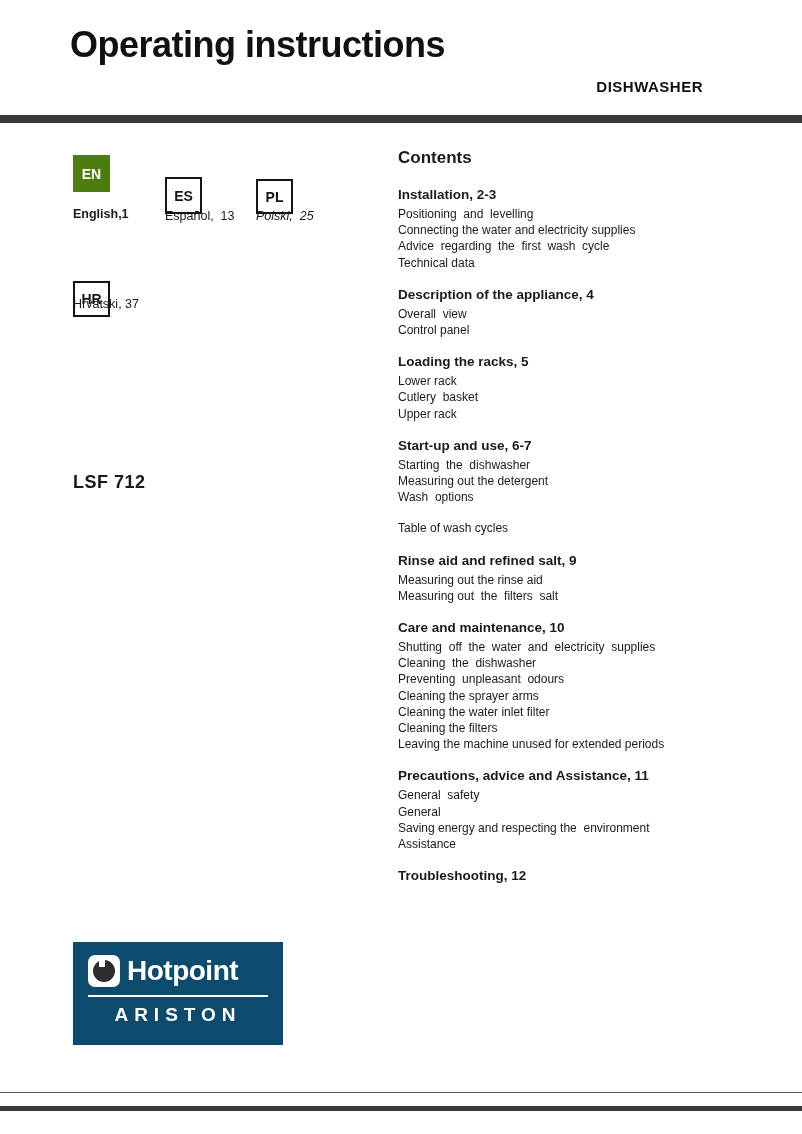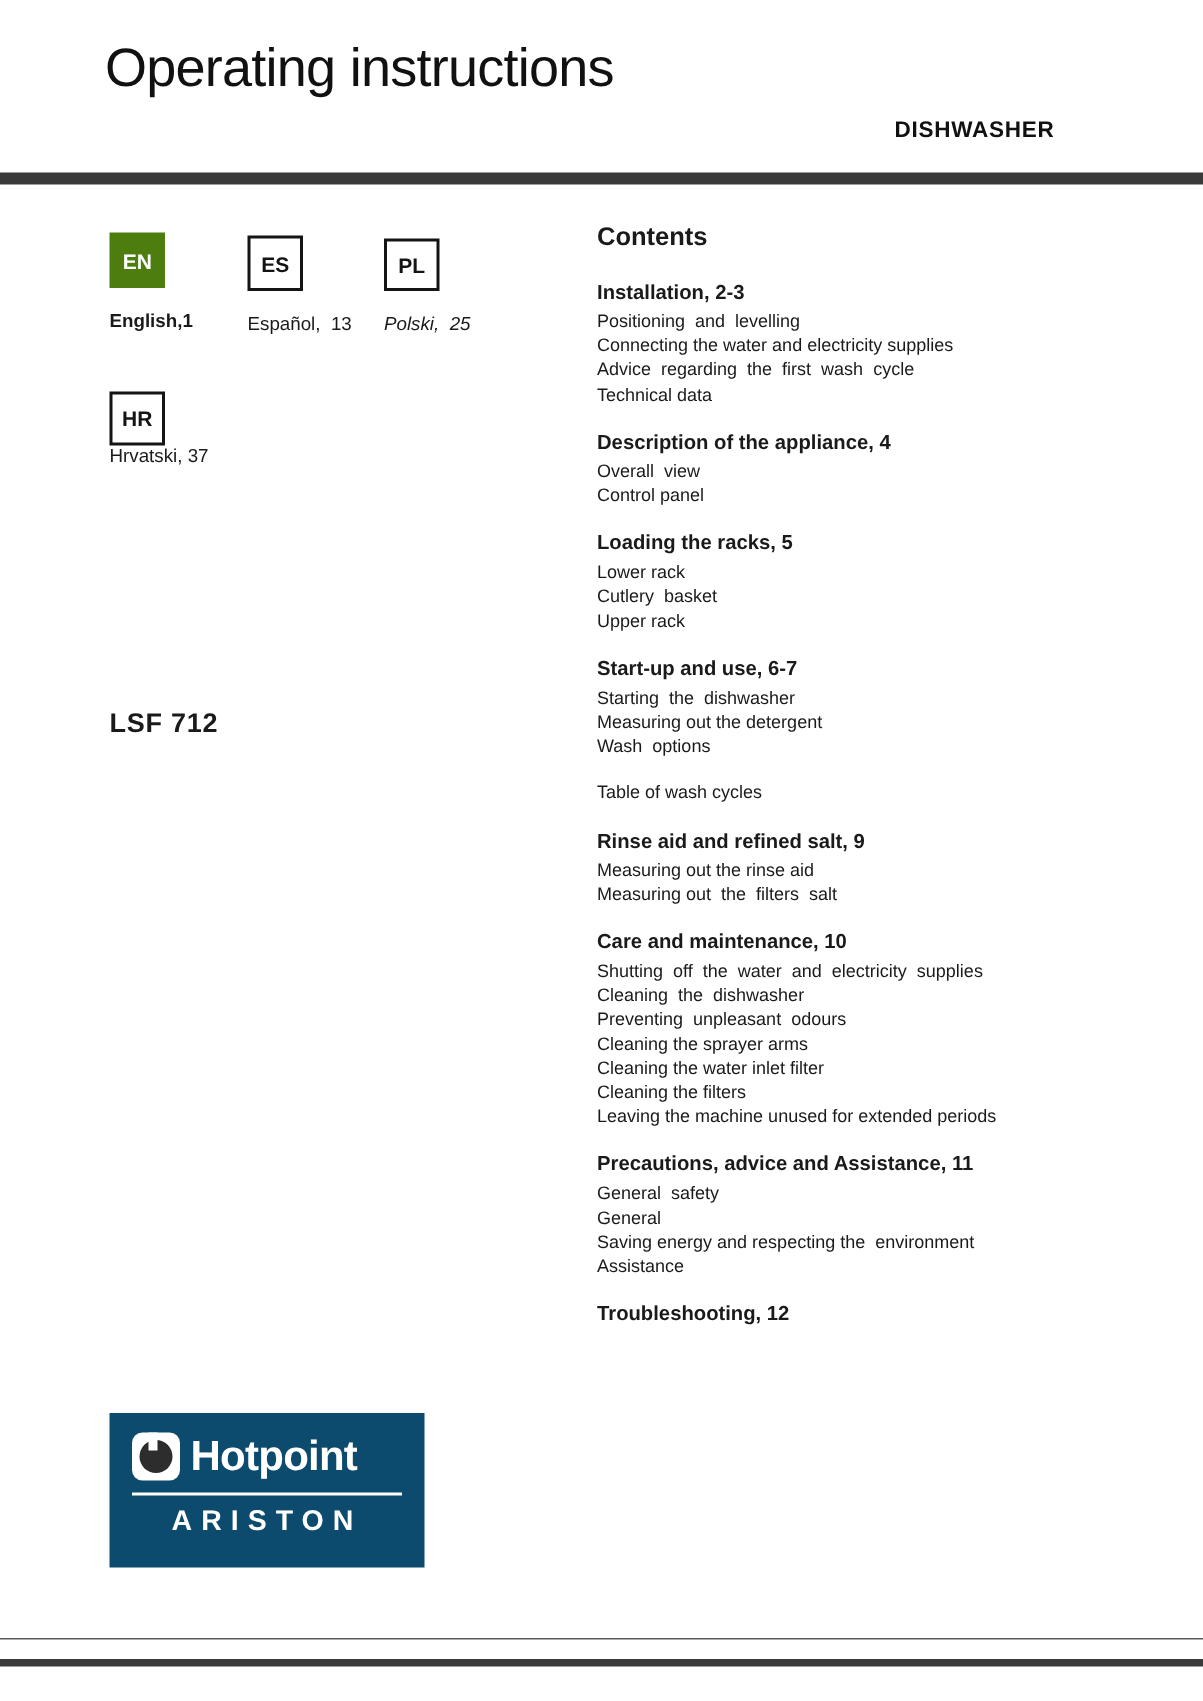--- a/index.html
+++ b/index.html
@@ -14,21 +14,21 @@
     overflow: hidden;
     color: #1a1a1a;
   }
 
   
   .doc-title {
     position: absolute;
     left: 70px;
     top: 24px;
     font-size: 36px;
-    font-weight: normal;
+    font-weight: bold;
     letter-spacing: -0.5px;
     color: #111;
   }
   .doc-subtitle {
     position: absolute;
     top: 78px;
     right: 99px;
     font-size: 15px;
     font-weight: bold;
     letter-spacing: 0.5px;
@@ -47,21 +47,21 @@
     position: absolute;
     width: 37px;
     height: 37px;
     display: flex;
     align-items: center;
     justify-content: center;
     font-size: 14px;
     font-weight: bold;
   }
   .lang-badge.filled { background: #4d7c0f; color: #ffffff; text-align: center; }
-  .lang-badge.outline { background: #ffffff; color: #141414; border: 2px solid #141414; }
+  .lang-badge.outline { background: #ffffff; color: #141414; border: 2px solid #141414; margin-top: 20px; }
   .badge-en { left: 73px;  top: 155px; }
   .badge-es { left: 165px; top: 157px; }
   .badge-pl { left: 256px; top: 159px; height: 35px; }
   .badge-hr { left: 73px;  top: 261px; height: 36px; }
   .lang-label {
     position: absolute;
     font-size: 12.5px;
     color: #1a1a1a;
     white-space: pre-wrap;
   }

